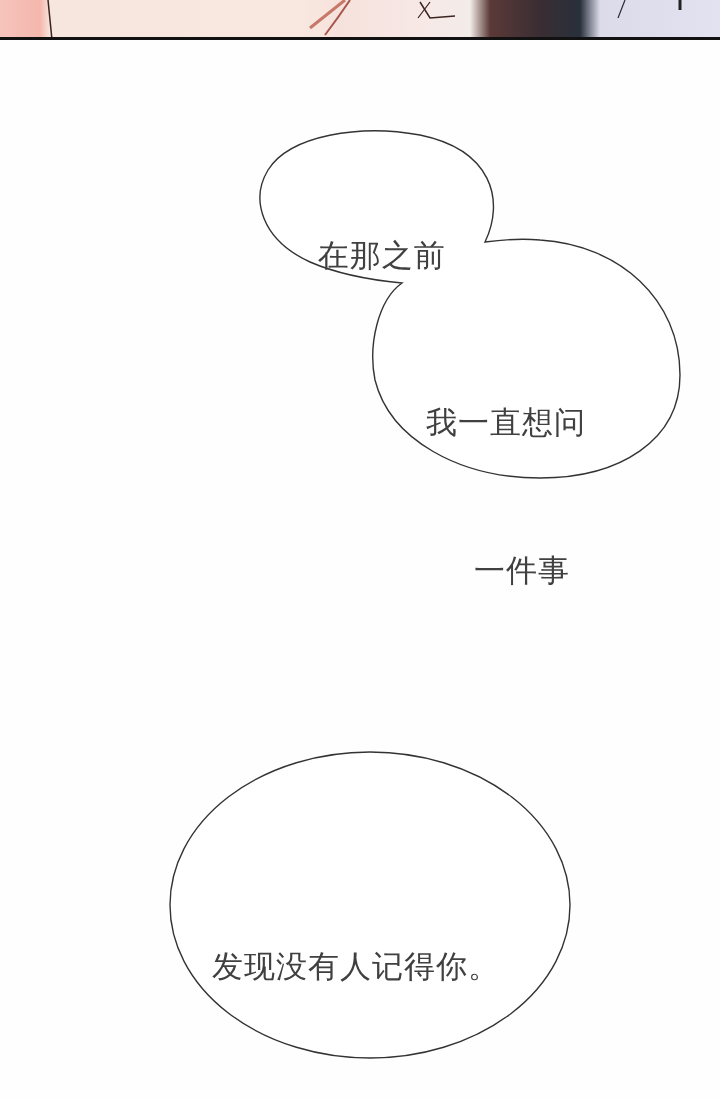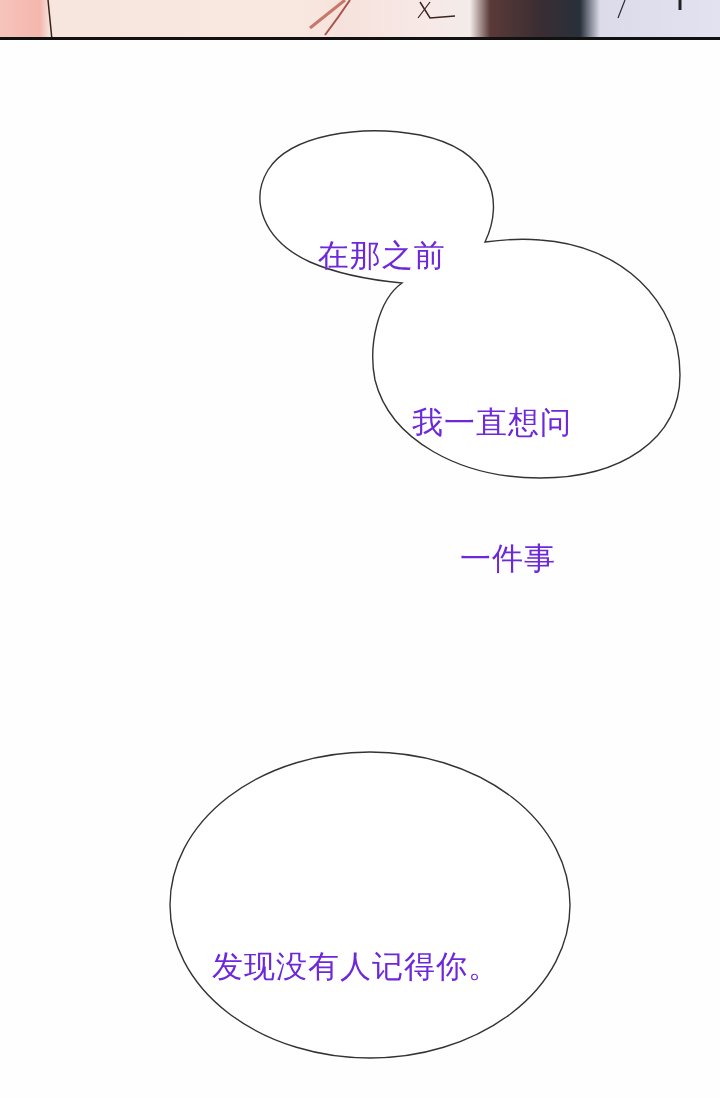--- a/index.html
+++ b/index.html
@@ -11,21 +11,21 @@
     .top-panel {
       position: absolute; left: 0; top: 0; width: 720px; height: 40px;
       background: linear-gradient(90deg, #f6c4bc 0px, #f4b7ad 40px, #f7e6dd 50px, #f8e8e0 300px, #f6e2dc 340px, #f7e8e6 420px, #f3ece9 470px, #5b3a38 490px, #3a2d33 540px, #28303a 580px, #dcdbea 600px, #e3e2f1 720px);
       border-bottom: 3px solid #111;
       box-sizing: border-box;
       overflow: hidden;
     }
     .panel-stroke { position: absolute; }
     .bubbles-svg { position: absolute; left: 0; top: 0; }
     .bubble-text {
-      position: absolute; color: #6d28d9; font-size: 31px; line-height: 44px;
+      position: absolute; color: #404040; font-size: 31px; line-height: 44px;
       white-space: pre; letter-spacing: 1px;
     }
   </style>
 </head>
 <body>
 
 <div class="top-panel">
   <svg class="panel-stroke" width="720" height="40">
     <path d="M48 0 L52 40" stroke="#3a2320" stroke-width="1.5" fill="none"></path>
     <path d="M310 28 Q330 12 345 0" stroke="#c87868" stroke-width="3" fill="none"></path>
@@ -52,20 +52,20 @@
              C 520 238, 500 240, 485 242 Z" fill="#ffffff" stroke="#333" stroke-width="1.4"></path>
   </g>
 
   <ellipse cx="370" cy="905" rx="200" ry="153" fill="#ffffff" stroke="#333" stroke-width="1.4"></ellipse>
 </svg>
 
 <div class="bubble-text" style="left:296px; top:189px;">
   <span>在那之前</span>
 </div>
 
-<div class="bubble-text" style="left:412px; top:312px;">
+<div class="bubble-text" style="left:426px; top:312px;">
   <div>我一直想问</div>
-  <div style="padding-left:48px; margin-top:4px;">一件事</div>
+  <div style="padding-left:48px; margin-top:16px;">一件事</div>
 </div>
 
 <div class="bubble-text" style="left:222px; top:852px;">
   <div style="margin-left:-10px; margin-top:4px;">发现没有人记得你。</div>
 </div>
 
 </body></html>

